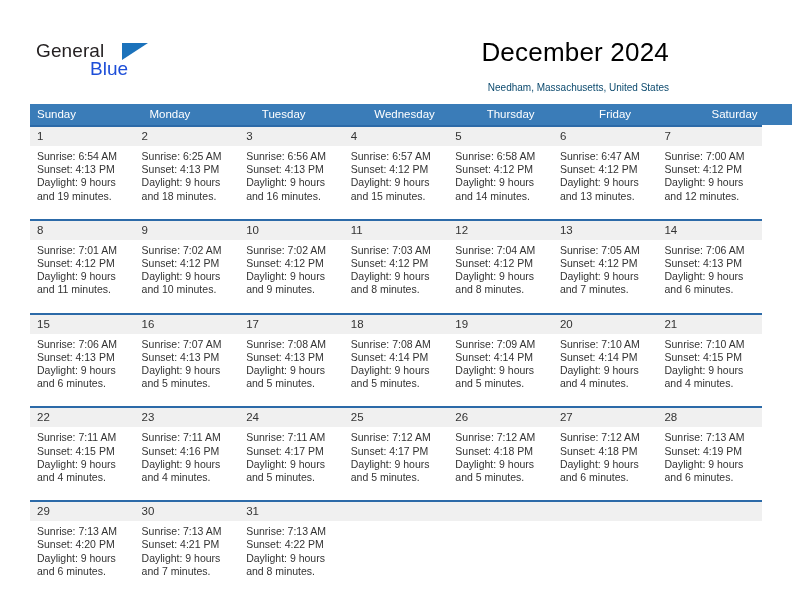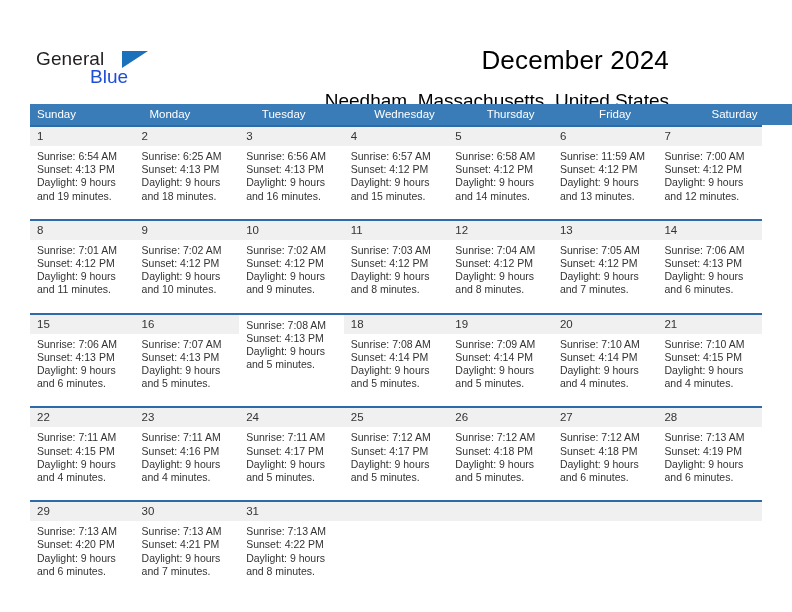--- a/index.html
+++ b/index.html
@@ -19,21 +19,21 @@
     position: relative;
     width: 792px;
     height: 612px;
     box-sizing: border-box;
   }
 
   
   .top {
     position: absolute;
     left: 0;
-    top: 12px;
+    top: 4px;
     width: 704px;
     height: 100px;
   }
 
   .logo {
     position: absolute;
     left: 36px;
     top: 36px;
     width: 180px;
     height: 46px;
@@ -73,22 +73,22 @@
     color: #000000;
     font-weight: normal;
     letter-spacing: 0.2px;
     text-align: right;
     white-space: nowrap;
   }
   .subtitle {
     position: absolute;
     right: 35px;
     top: 78px;
-    font-size: 19px;
-    color: #000000;
+    font-size: 10px;
+    color: #0c4a6e;
     text-align: left;
     white-space: nowrap;
   }
 
   
   .calendar {
     position: absolute;
     left: 30px;
     top: 104px;
     width: 732px;
@@ -222,21 +222,21 @@
         <div class="day-body">
           <div class="day-line">Sunrise: 6:58 AM</div>
           <div class="day-line">Sunset: 4:12 PM</div>
           <div class="day-line">Daylight: 9 hours</div>
           <div class="day-line">and 14 minutes.</div>
         </div>
       </div>
       <div class="day">
         <div class="day-num">6</div>
         <div class="day-body">
-          <div class="day-line">Sunrise: 11:59 AM</div>
+          <div class="day-line">Sunrise: 6:47 AM</div>
           <div class="day-line">Sunset: 4:12 PM</div>
           <div class="day-line">Daylight: 9 hours</div>
           <div class="day-line">and 13 minutes.</div>
         </div>
       </div>
       <div class="day">
         <div class="day-num">7</div>
         <div class="day-body">
           <div class="day-line">Sunrise: 7:00 AM</div>
           <div class="day-line">Sunset: 4:12 PM</div>
@@ -325,20 +325,21 @@
       <div class="day">
         <div class="day-num">16</div>
         <div class="day-body">
           <div class="day-line">Sunrise: 7:07 AM</div>
           <div class="day-line">Sunset: 4:13 PM</div>
           <div class="day-line">Daylight: 9 hours</div>
           <div class="day-line">and 5 minutes.</div>
         </div>
       </div>
       <div class="day">
+        <div class="day-num">17</div>
         <div class="day-body">
           <div class="day-line">Sunrise: 7:08 AM</div>
           <div class="day-line">Sunset: 4:13 PM</div>
           <div class="day-line">Daylight: 9 hours</div>
           <div class="day-line">and 5 minutes.</div>
         </div>
       </div>
       <div class="day">
         <div class="day-num">18</div>
         <div class="day-body">

